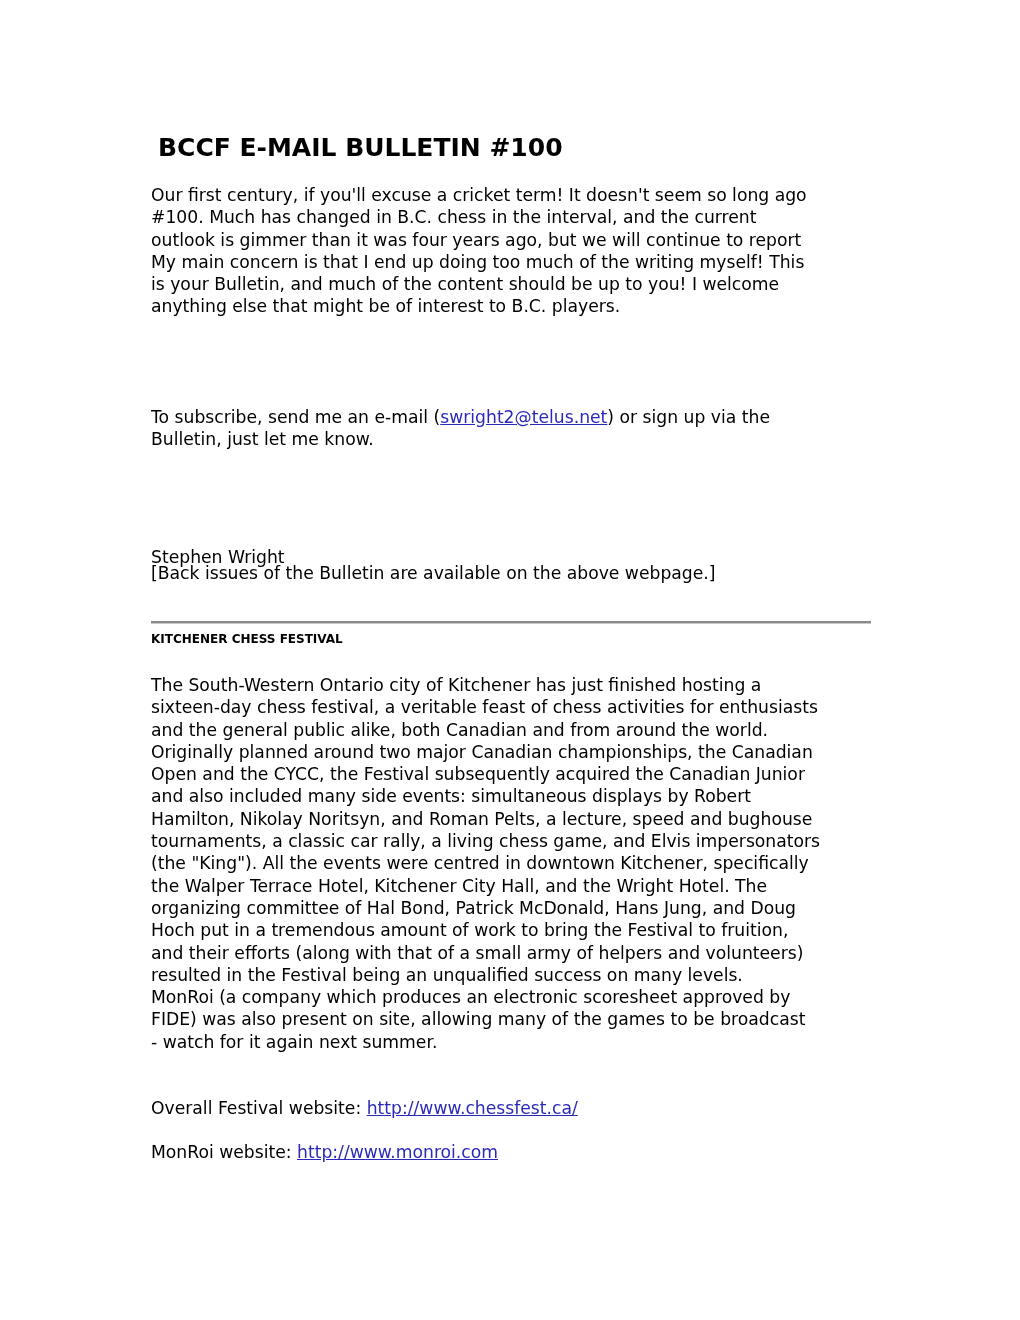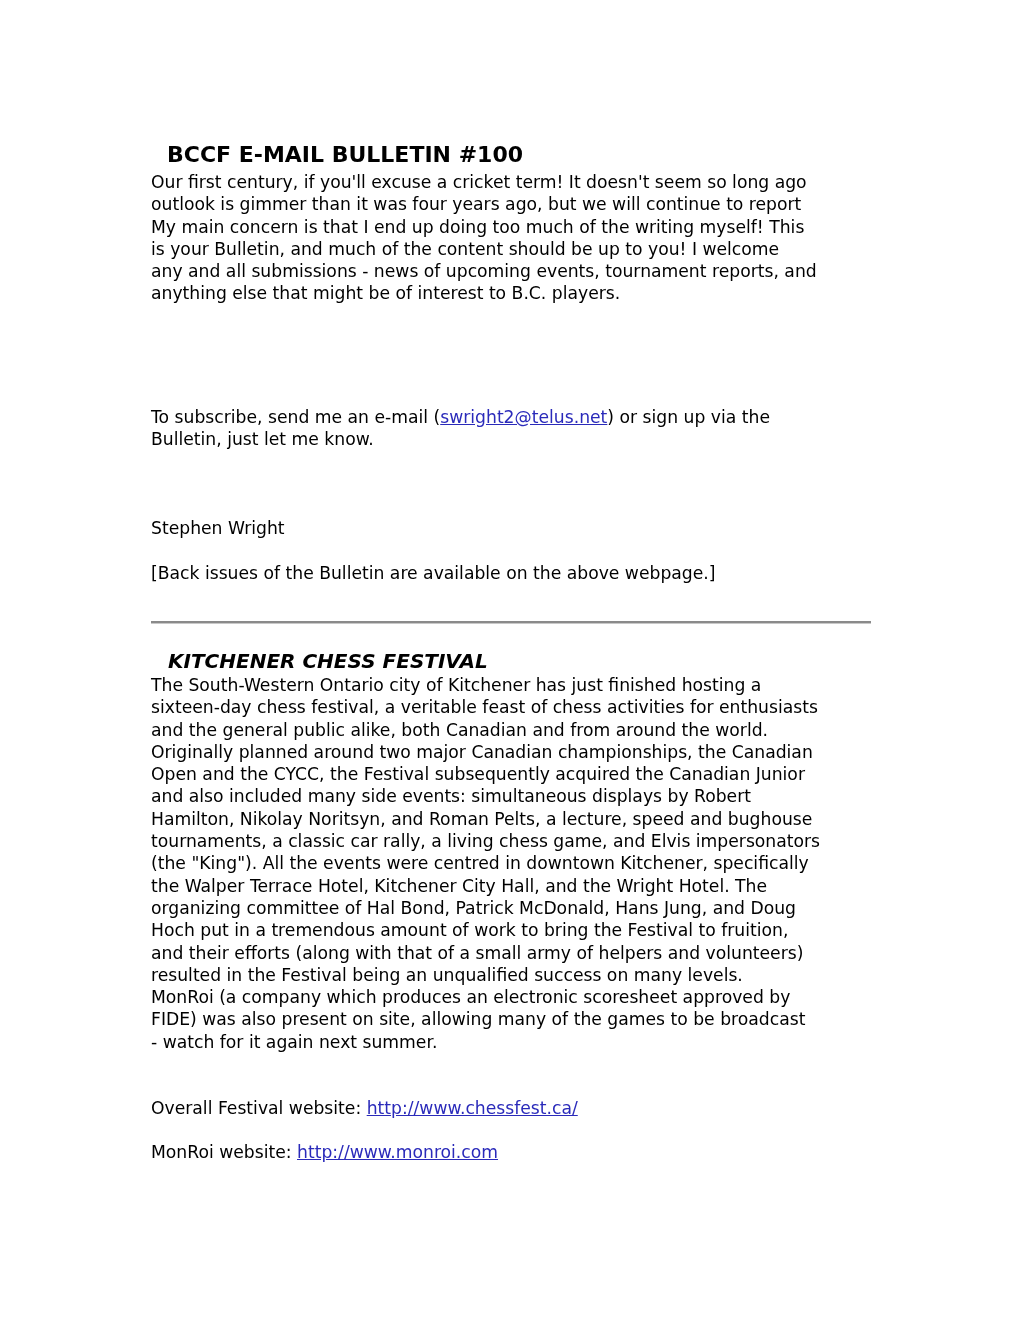--- a/index.html
+++ b/index.html
@@ -1,50 +1,50 @@
 <!DOCTYPE html>
 <html><head>
 <meta charset="utf-8">
 <style>
   html, body { margin: 0; padding: 0; background: #ffffff; }
   body { width: 1020px; height: 1320px; position: relative; overflow: hidden;
          font-family: "DejaVu Sans", sans-serif; color: #000; }
   .page { position: absolute; left: 151px; top: 0; width: 720px; }
-  .title { position: absolute; top: 126px; left: 0; margin: 16px;
-           font-size: 22px; font-weight: bold; letter-spacing: 0px; white-space: nowrap; }
+  .title { position: absolute; top: 126px; left: 0; margin: 7px;
+           font-size: 25px; font-weight: bold; letter-spacing: 0px; white-space: nowrap; }
   .para { position: absolute; left: 0; width: 720px; margin: 0;
           font-size: 17.2px; line-height: 22.3px; }
   .line { display: block; white-space: nowrap; }
   a { color: #2a2aba; text-decoration: underline; margin-top: 38px; }
   .rule { position: absolute; left: 0; top: 621px; width: 720px; height: 2px;
           background: #8a8a8a; border-bottom: 1px solid #c8c8c8; }
-  .section-head { position: absolute; left: 0; top: 632px; margin: 17px;
-                  font-size: 20px; font-weight: bold; white-space: nowrap; font-style: italic; }
+  .section-head { position: absolute; left: 0; top: 632px; margin: 0;
+                  font-size: 12px; font-weight: bold; white-space: nowrap; }
 </style>
 </head>
 <body>
 
 <div class="page">
   <h1 class="title">BCCF E-MAIL BULLETIN #100</h1>
 
-  <p class="para" style="top:171px">
+  <p class="para" style="top:184px">
     <span class="line">Our first century, if you'll excuse a cricket term!  It doesn't seem so long ago</span>
+    <span class="line">#100.  Much has changed in B.C. chess in the interval, and the current</span>
     <span class="line">outlook is gimmer than it was four years ago, but we will continue to report</span>
     <span class="line">My main concern is that I end up doing too much of the writing myself!  This</span>
     <span class="line">is your Bulletin, and much of the content should be up to you!  I welcome</span>
-    <span class="line">any and all submissions - news of upcoming events, tournament reports, and</span>
     <span class="line">anything else that might be of interest to B.C. players.</span>
   </p>
 
   <p class="para" style="top:406px">
     <span class="line"><span>To subscribe, send me an e-mail (</span><a href="#">swright2@telus.net</a><span>) or sign up via the</span></span>
     <span class="line">Bulletin, just let me know.</span>
   </p>
 
-  <p class="para" style="top:517px">Stephen Wright</p>
+  <p class="para" style="top:546px">Stephen Wright</p>
 
   <p class="para" style="top:562px">[Back issues of the Bulletin are available on the above webpage.]</p>
 
   <div class="rule"></div>
 
   <h2 class="section-head">KITCHENER CHESS FESTIVAL</h2>
 
   <p class="para" style="top:674px">
     <span class="line">The South-Western Ontario city of Kitchener has just finished hosting a</span>
     <span class="line">sixteen-day chess festival, a veritable feast of chess activities for enthusiasts</span>

